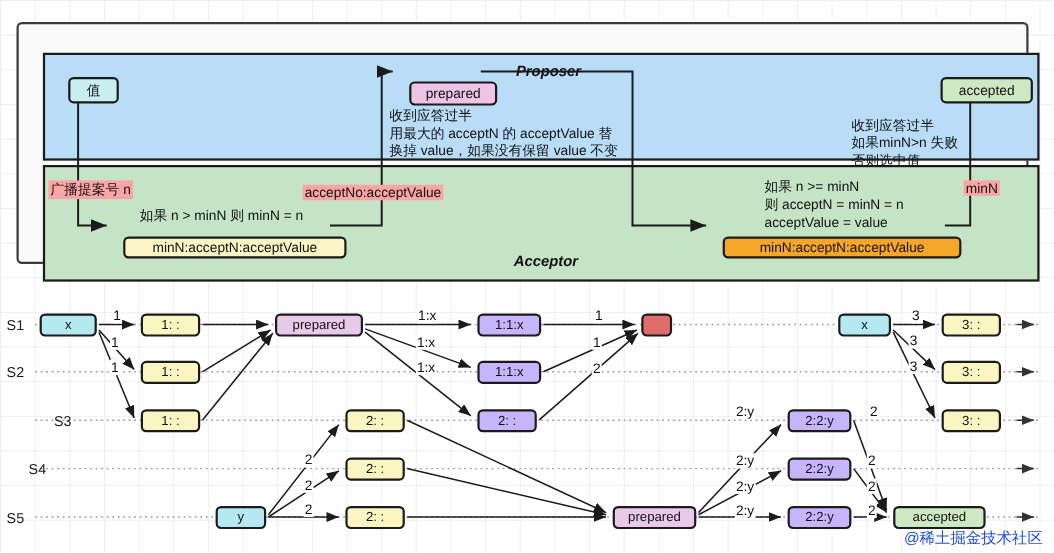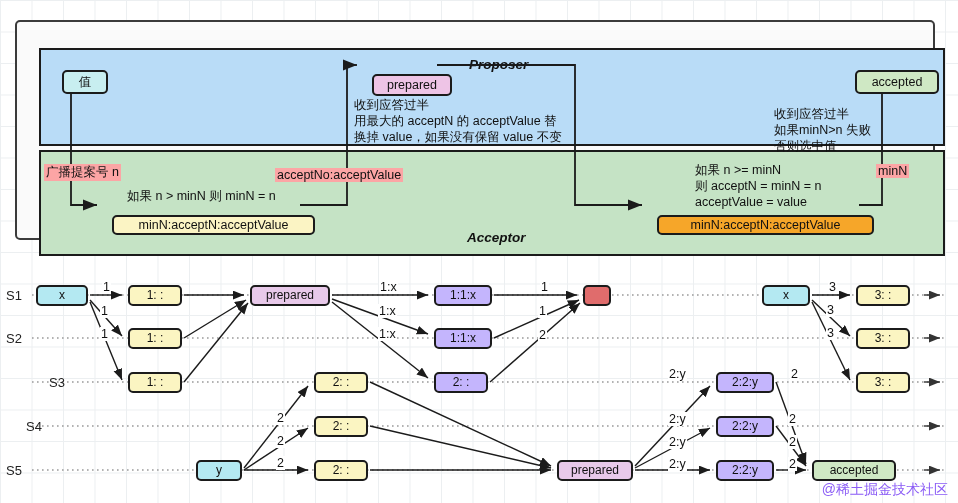--- a/index.html
+++ b/index.html
@@ -79,21 +79,21 @@
   .tbox.cream{background:#fbf5c2;}
   .tbox.orange{background:#c4b5fd;}
   .tbox.purple{background:#e8c9ea;}
   .tbox.green{background:#cfe8c4;}
   .tbox.red{background:#e06c6c;}
   .tlabel{
     position:absolute;font-size:12.5px;color:#111;background:#ffffff;
     padding:0 1px;white-space:nowrap;
   }
   .watermark{
-    position:absolute;right:10px;bottom:4px;font-size:14px;color:#8b5cf6;
+    position:absolute;right:10px;bottom:4px;font-size:14px;color:#1d4ed8;
     white-space:nowrap;
   }
   svg.wires{position:absolute;left:0;top:0;width:958px;height:503px;overflow:visible;}
 </style>
 </head>
 <body>
 
 <div id="grid"></div>
 
 <div id="root">

